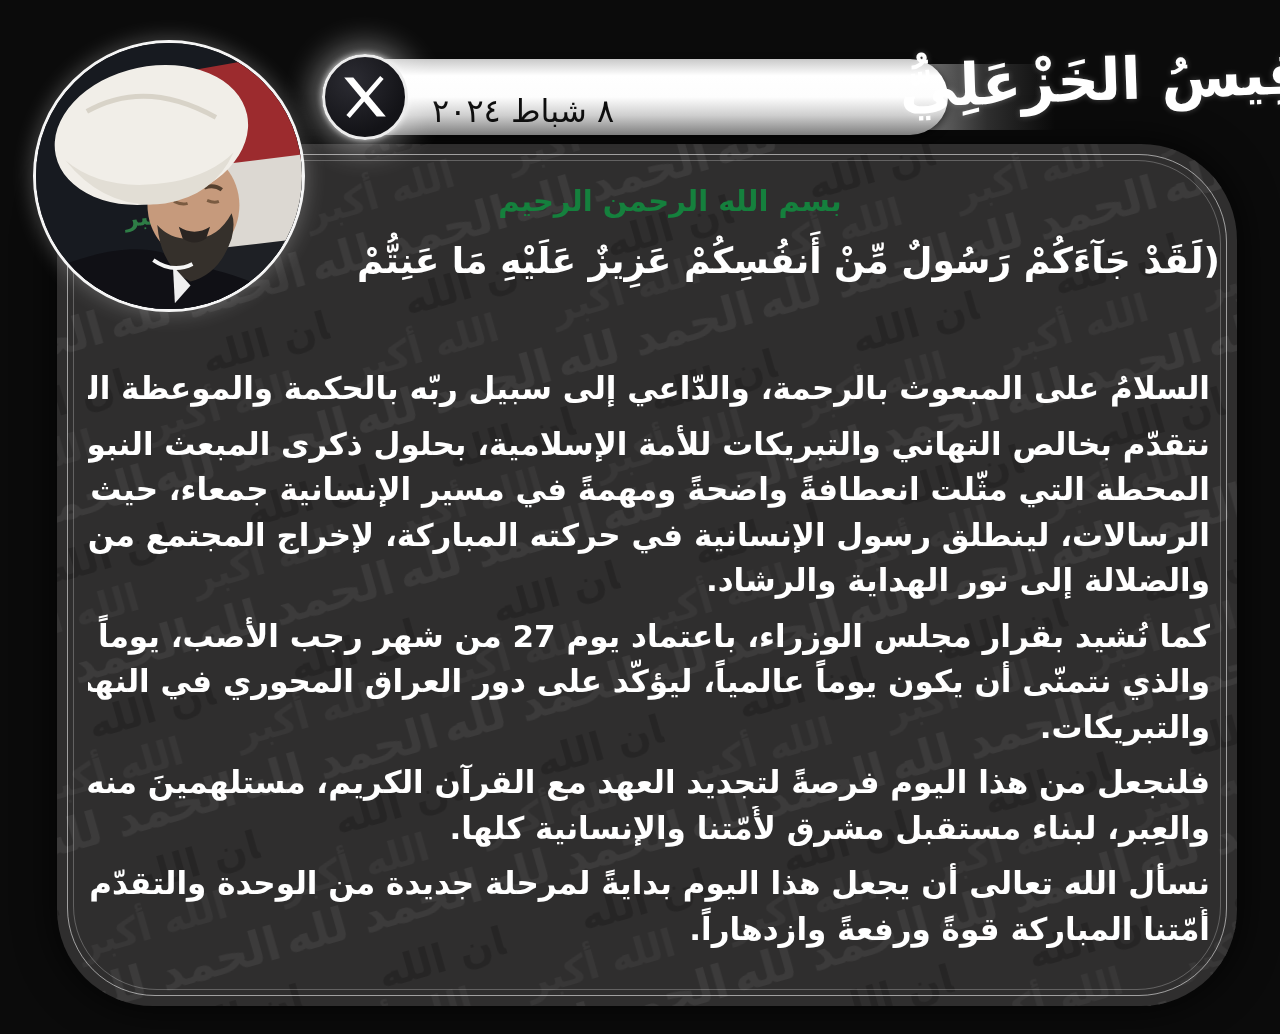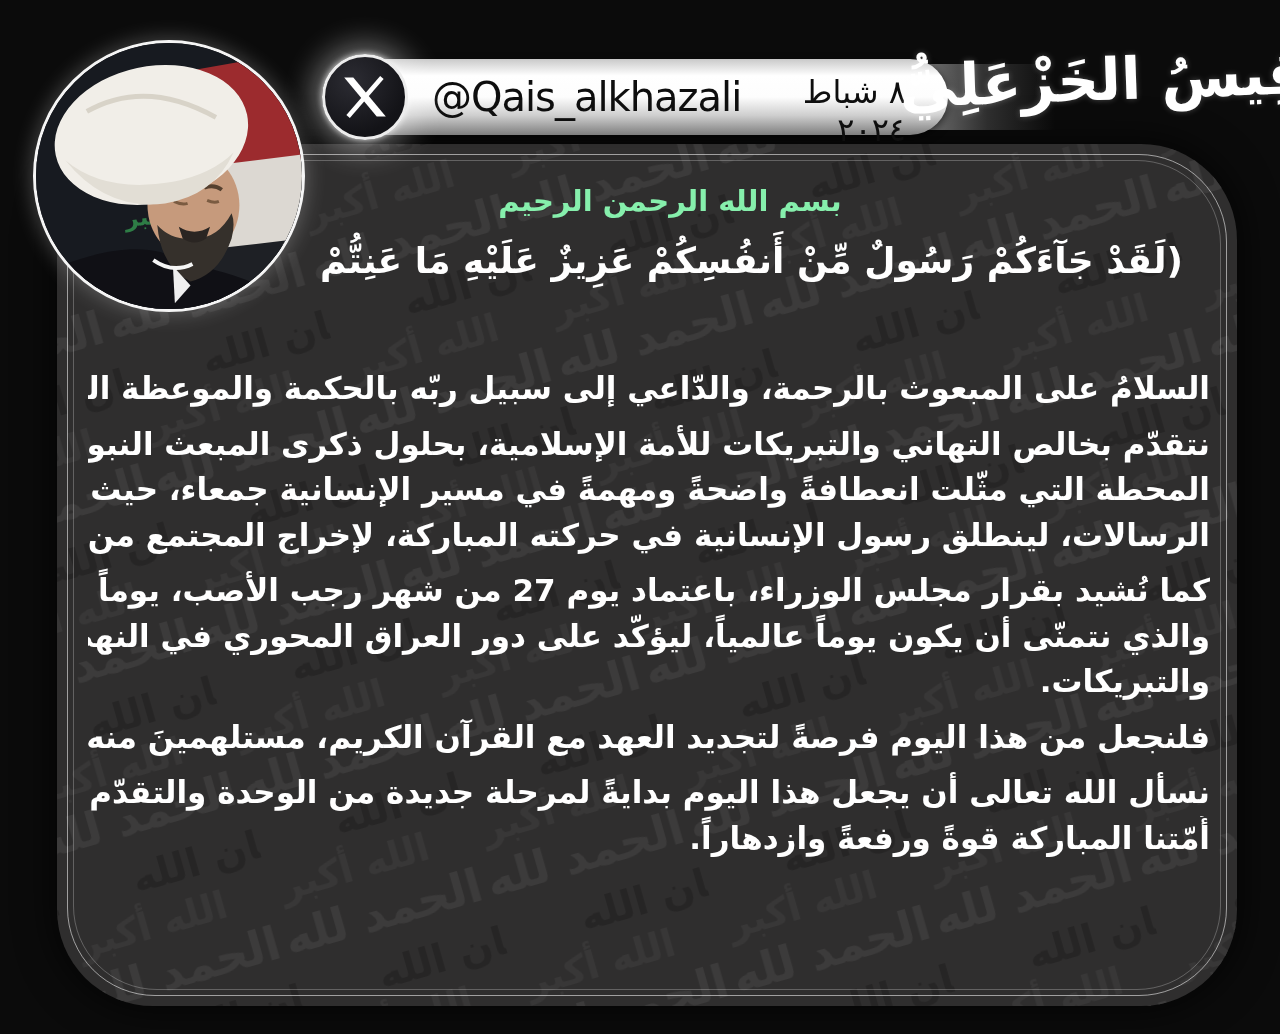--- a/index.html
+++ b/index.html
@@ -74,25 +74,25 @@
     overflow:hidden;
     box-shadow:0 0 22px rgba(255,255,255,.28);
     background:#16181d;
   }
   .avatar svg { width:100%; height:100%; display:block; }
 
   
   .basmala {
     position:absolute; left:280px; top:184px; width:780px;
     text-align:center; direction:rtl;
-    font-size:29px; font-weight:bold; color:#86efac;
+    font-size:29px; font-weight:bold; color:#15803d;
   }
   .verse {
     position:absolute; left:320px; top:228px; width:900px;
-    text-align:left; direction:rtl;
+    text-align:right; direction:rtl;
     font-size:36px; font-weight:bold; color:#fff; line-height:66px;
   }
   .body-text {
     position:absolute; left:88px; top:366px; width:1122px;
     direction:rtl; color:#fff;
   }
   .para { margin-bottom:10px; }
   .line {
     font-size:31px; font-weight:bold; line-height:45.5px;
     white-space:nowrap; overflow:hidden; text-align:right;
@@ -112,21 +112,20 @@
       </pattern>
     </defs>
     <rect x="0" y="0" width="100%" height="100%" fill="url(#cpat)"></rect>
   </svg>
 </div>
 <div class="ring1"></div>
 <div class="ring2"></div>
 
 <div class="pill-fade"></div>
 <div class="pill">
-  <span class="handle">@Qais_alkhazali</span>
   <span class="date">٨ شباط ٢٠٢٤</span>
 </div>
 
 <div class="x-badge">
   <svg width="52" height="52" viewBox="0 0 80 80">
     <path d="M8 10 h14 l50 60 h-14 Z" fill="#ffffff"></path>
     <path d="M66 10 L14 70" stroke="#ffffff" stroke-width="7" fill="none"></path>
   </svg>
 </div>
 
@@ -168,26 +167,28 @@
 </div>
 
 <div class="body-text">
     <div class="para">
       <div class="line">السلامُ على المبعوث بالرحمة، والدّاعي إلى سبيل ربّه بالحكمة والموعظة الحسنة.</div>
     </div>
     <div class="para">
       <div class="line j">نتقدّم بخالص التهاني والتبريكات للأمة الإسلامية، بحلول ذكرى المبعث النبوي الشريف،</div>
       <div class="line j">المحطة التي مثّلت انعطافةً واضحةً ومهمةً في مسير الإنسانية جمعاء، حيث اختُتمتْ فيها</div>
       <div class="line j">الرسالات، لينطلق رسول الإنسانية في حركته المباركة، لإخراج المجتمع من  ظلمات الجهل</div>
+      <div class="line">والضلالة إلى نور الهداية والرشاد.</div>
     </div>
     <div class="para">
       <div class="line j">كما نُشيد بقرار مجلس الوزراء، باعتماد يوم 27 من شهر رجب الأصب، يوماً للقرآن الكريم،</div>
       <div class="line j">والذي نتمنّى أن يكون يوماً عالمياً، ليؤكّد على دور العراق المحوري في النهضة الإسلامية</div>
       <div class="line">والتبريكات.</div>
     </div>
     <div class="para">
       <div class="line j">فلنجعل من هذا اليوم فرصةً لتجديد العهد مع القرآن الكريم، مستلهمينَ منه الدروس</div>
+      <div class="line">والعِبر، لبناء مستقبل مشرق لأُمّتنا والإنسانية كلها.</div>
     </div>
     <div class="para">
       <div class="line j">نسأل الله تعالى أن يجعل هذا اليوم بدايةً لمرحلة جديدة من الوحدة والتقدّم، وأن يحفظ</div>
       <div class="line">أُمّتنا المباركة قوةً ورفعةً وازدهاراً.</div>
     </div>
   </div>
 
 </body></html>

